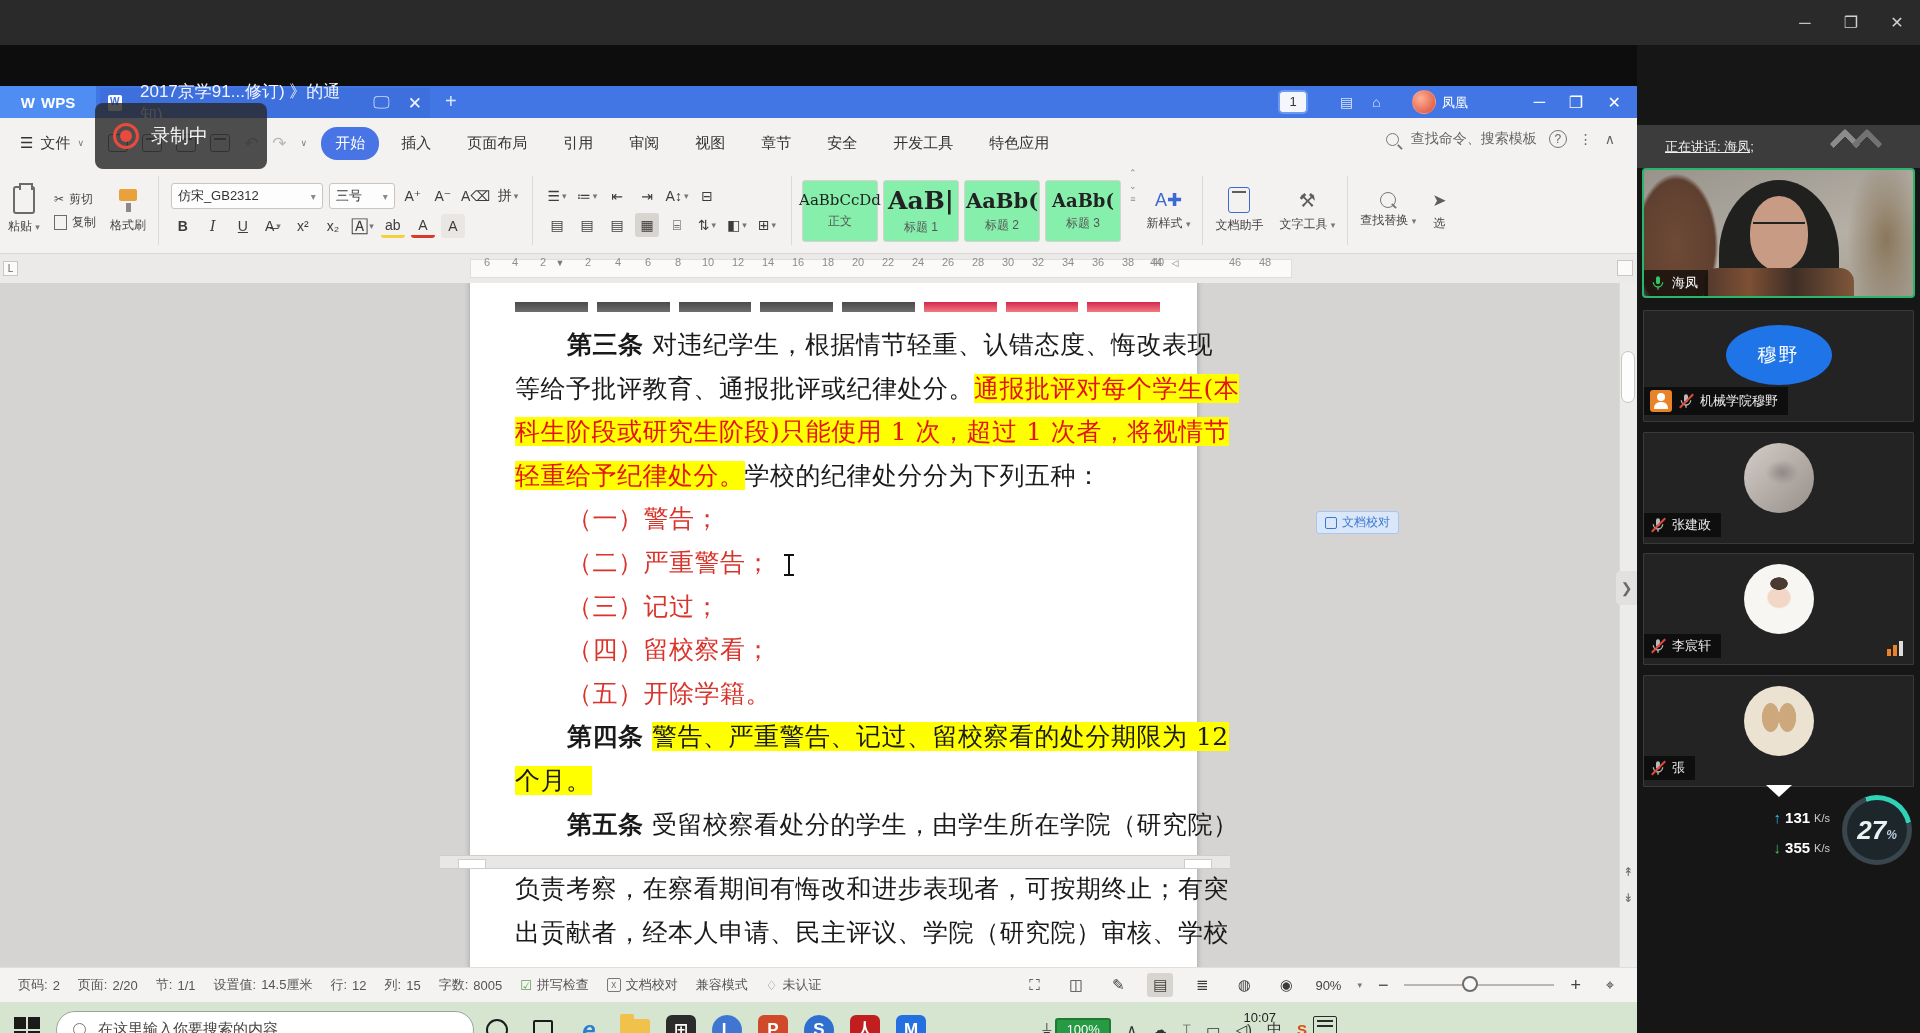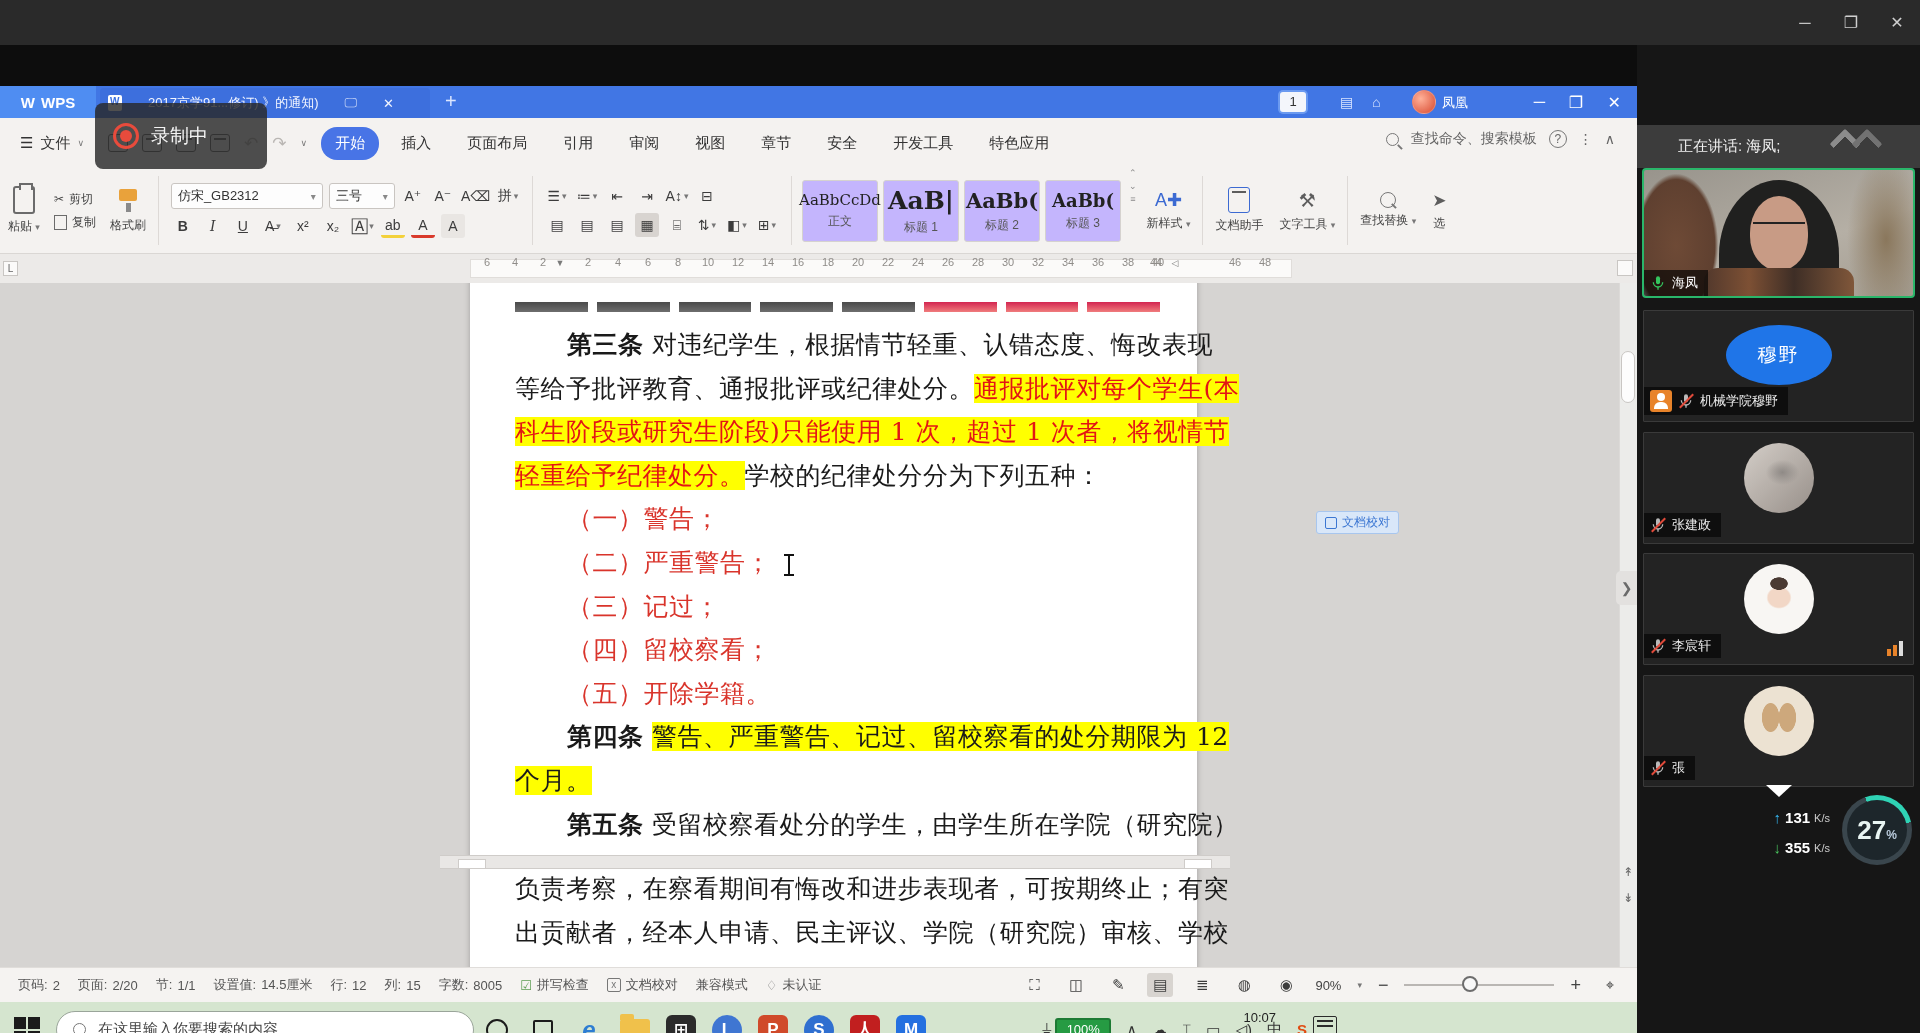--- a/index.html
+++ b/index.html
@@ -16,21 +16,21 @@
     display:flex; align-items:center; justify-content:center; font-size:16px; }
 
   
   #share { left:0; top:45px; width:1637px; height:988px; background:#0d0d0d; }
 
   
   #tabbar { left:0; top:41px; width:1637px; height:32px; background:#4176e4; }
   #wps-logo { left:0; top:0; width:96px; height:32px; background:#4f8df2; color:#fff;
     display:flex; align-items:center; justify-content:center; gap:6px; font-size:15px; font-weight:bold;}
   #doc-tab { left:100px; top:2px; width:330px; height:30px; display:flex; align-items:center;
-    gap:26px; color:#f2f5ff; font-size:13px; padding:0 8px; background:#3d6fdd; border-radius:4px 4px 0 0;}
+    gap:18px; color:#f2f5ff; font-size:17px; padding:0 8px; background:#3d6fdd; border-radius:4px 4px 0 0;}
   .tab-ic { width:14px; height:16px; background:#fff; border-radius:2px; position:relative; flex:none;}
   .tab-ic::after{content:"W"; position:absolute; left:2px; top:1px; font-size:10px; color:#3a6fe0; font-weight:bold;}
   #tab-new { left:445px; top:4px; color:#dce6ff; font-size:20px; }
   #tab-badge { left:1280px; top:6px; width:26px; height:20px; background:#f4f6fb; color:#333;
     border-radius:3px; text-align:center; font-size:13px; line-height:20px; box-shadow:0 0 0 2px #6b9af0;}
   .tab-mini { color:#d9e4ff; font-size:14px; top:8px; }
   #tab-avatar { left:1412px; top:4px; width:24px; height:24px; border-radius:50%;
     background:radial-gradient(circle at 35% 35%, #ffb199, #d8492f); border:1px solid #fff3;}
   #tab-user { left:1442px; top:8px; color:#fff; font-size:13px; }
 
@@ -82,21 +82,21 @@
   .frow { display:flex; align-items:center; gap:6px; }
   .combo { border:1px solid #c9c5c1; background:#fdfdfd; border-radius:3px; height:26px;
     display:flex; align-items:center; padding:0 6px; gap:8px; font-size:13px; color:#333;}
   .combo .car { color:#888; font-size:10px; }
   .tbtn { min-width:24px; height:24px; display:flex; align-items:center; justify-content:center;
     border-radius:3px; font-size:14px; color:#3c3c3c; gap:2px; }
   .tbtn.sel { background:#d8d4d0; }
   .car { font-size:9px; color:#777; }
   .ucolor { text-decoration:underline; }
   .styles { display:flex; align-items:center; gap:5px; padding:0 6px;}
-  .stylebox { width:76px; height:62px; background:#c4b5fd; border:1px solid #d5d2cf; border-radius:3px;
+  .stylebox { width:76px; height:62px; background:#86efac; border:1px solid #d5d2cf; border-radius:3px;
     display:flex; flex-direction:column; align-items:center; justify-content:center; gap:4px;}
   .stylebox .prev { font-family:"DejaVu Serif",serif; font-size:15px; color:#222; white-space:nowrap;}
   .stylebox.h1 .prev { font-size:25px; font-weight:bold;}
   .stylebox.h2 .prev { font-size:21px; font-weight:bold;}
   .stylebox.h3 .prev { font-size:18px; font-weight:bold;}
   .stylebox .nm { font-size:12px; color:#555; }
   .gal-scroll { display:flex; flex-direction:column; gap:3px; color:#8a8a8a; font-size:9px;
     align-items:center; padding:0 2px;}
   .gal-scroll i { font-style:normal; }
 
@@ -181,21 +181,21 @@
     color:#fff; font-size:13px; text-align:center; line-height:20px;}
   #clock { position:absolute; right:352px; top:6px; text-align:center; font-size:13px; color:#222; line-height:20px;}
   #notif { position:absolute; right:300px; top:14px; width:24px; height:22px; border:1.6px solid #2b2b2b;
     border-radius:2px; }
   #notif::after{ content:""; position:absolute; left:3px; top:3px; right:3px; height:2px; background:#2b2b2b;
     box-shadow:0 5px 0 #2b2b2b;}
 
   
   #panel { left:1637px; top:45px; width:283px; height:988px; background:#161616; }
   #panel-head { left:0; top:80px; width:283px; height:43px; background:#3c3c3c; color:#f0f0f0;
-    font-size:15px; display:flex; align-items:center; padding-left:41px;}
+    font-size:13px; display:flex; align-items:center; padding-left:28px;text-decoration:underline;}
   .tm-logo { position:absolute; right:26px; top:8px; width:60px; height:28px; opacity:.55;}
   .tm-logo i { position:absolute; width:22px; height:22px; border:6px solid #cfcfcf; border-left:none;
     border-bottom:none; transform:rotate(-45deg); border-radius:2px;}
   .tm-logo i:nth-child(2){ left:22px; border-color:#9f9f9f; }
   #speaker { left:5px; top:123px; width:273px; height:130px; border:2px solid #2ab66a; border-radius:4px;
     overflow:hidden; background:
       radial-gradient(70px 120px at 12% 60%, #6e4a36 0%, #5f4030 55%, transparent 60%),
       radial-gradient(60px 130px at 90% 55%, #8a775c 0%, transparent 65%),
       linear-gradient(160deg, #98948c, #b5afa5 60%, #a39c90);}
   .hair { position:absolute; left:50%; top:10px; transform:translateX(-50%); width:120px; height:150px;
@@ -233,21 +233,21 @@
   #collapse-tri { left:0; width:283px; top:740px; display:flex; justify-content:center;}
   #collapse-tri i { width:0; height:0; border-left:13px solid transparent; border-right:13px solid transparent;
     border-top:12px solid #fff;}
   #netstats { left:0; top:762px; width:283px; color:#fff; font-size:15px; font-weight:bold;}
   .nrow { position:absolute; right:90px; display:flex; align-items:center; gap:4px; white-space:nowrap;}
   .nrow .unit { font-size:11px; font-weight:normal; color:#ccc;}
   .arrow-up { color:#35b6f0; } .arrow-dn { color:#49c45e; }
   #cpu-ring { position:absolute; right:8px; top:-12px; width:70px; height:70px; border-radius:50%;
     background:conic-gradient(from -20deg, #2fd3b5 0 97deg, #3a464d 97deg 360deg);}
   #cpu-ring .inner { position:absolute; inset:5px; border-radius:50%; background:#1d262b; color:#e8f4f2;
-    display:flex; align-items:center; justify-content:center; font-size:26px;}
+    display:flex; align-items:center; justify-content:center; font-size:26px;font-style:italic;}
   #cpu-ring .pct { font-size:12px; margin-top:10px; color:#bcd; }
 
   .micw { position:relative; width:16px; height:16px; flex:none; }
   .micw svg { position:absolute; left:0; top:0; }
   .slash { position:absolute; left:-1px; top:7px; width:19px; height:2px; background:#e04a3a;
     transform:rotate(-45deg);}
 </style>
 </head>
 <body>
 

